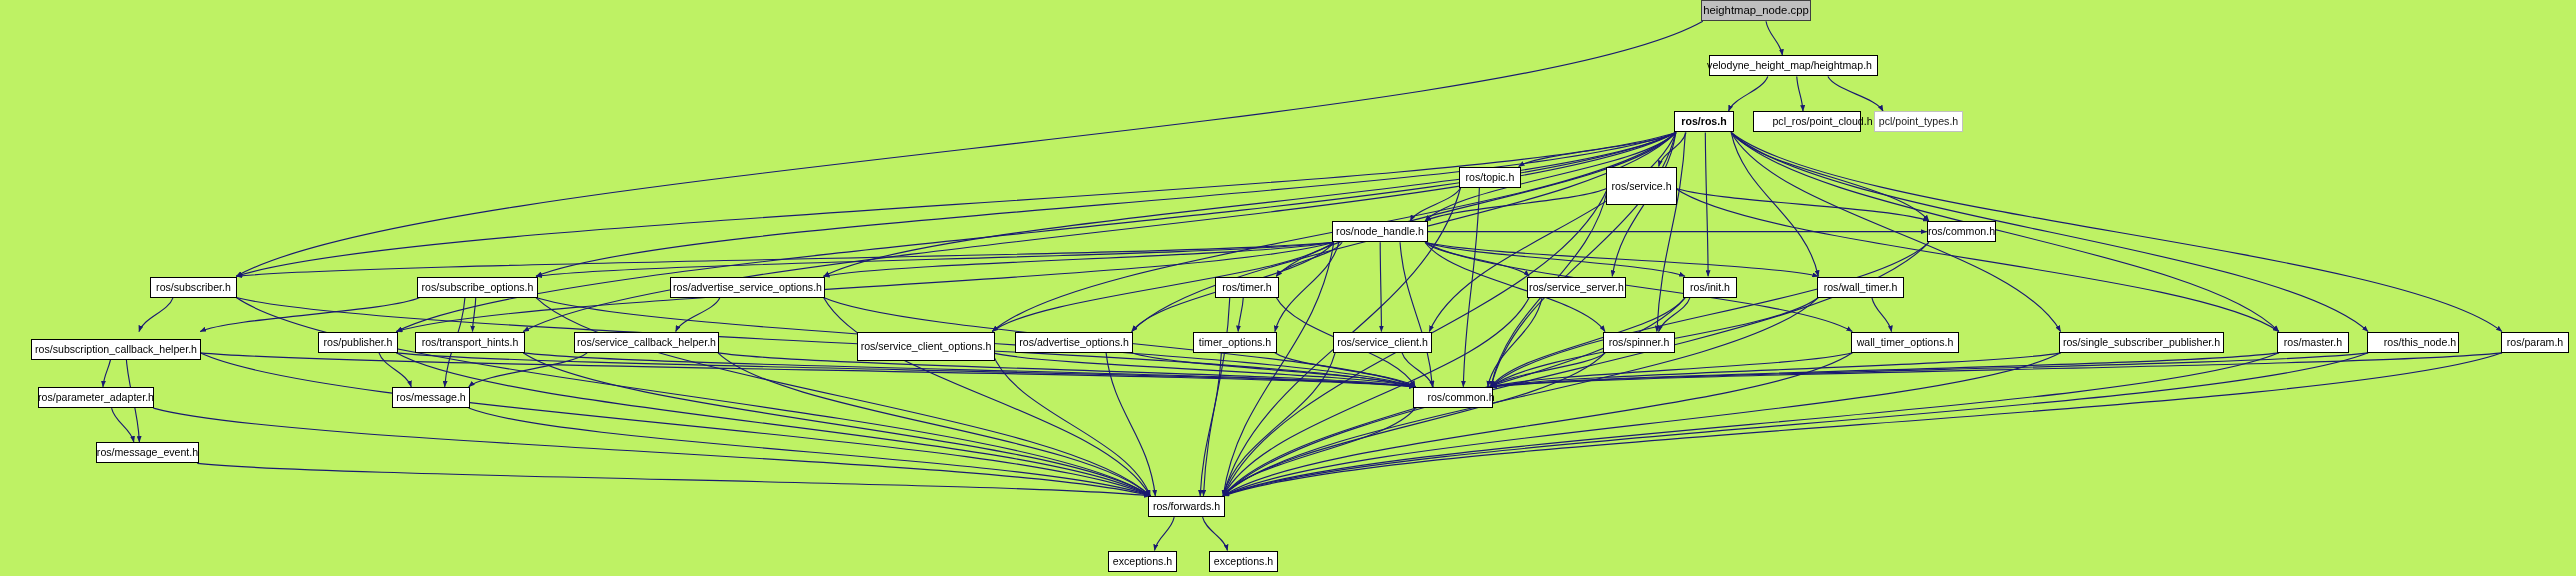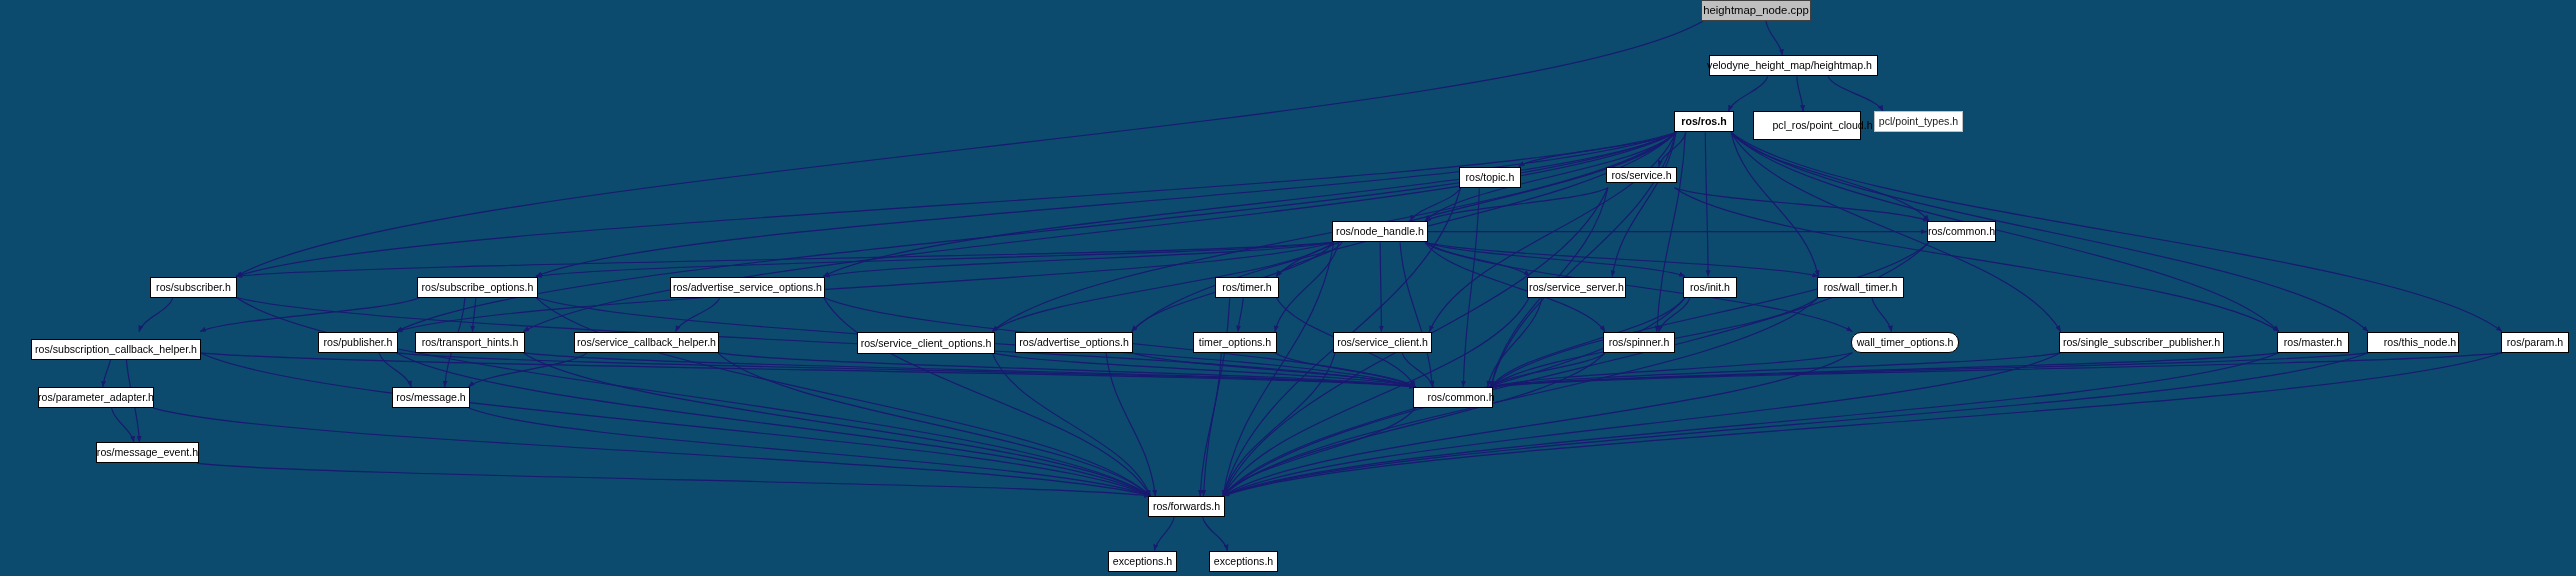--- a/index.html
+++ b/index.html
@@ -1,20 +1,20 @@
 <!DOCTYPE html>
 <html style="font-size:11.3px"><head>
 <meta charset="utf-8">
 <style>
   html,body{margin:0;padding:0;background:#ffffff;}
   #graph-root{
     position:relative;
     width:2576px;
     height:576px;
-    background:#0c4a6e;
+    background:#bef264;
     font-family:"Liberation Sans", sans-serif;
     overflow:hidden;
   }
   #edge-layer{
     position:absolute;
     left:0;top:0;
     width:2576px;height:576px;
     pointer-events:none;
   }
   .node{
@@ -178,30 +178,30 @@
   <div id="nodes">
       <div class="node root" style="left: 1701px; top: 0px; width: 110px; height: 21px;">
         <span class="label">heightmap_node.cpp</span>
       </div>
       <div class="node" style="left: 1709px; top: 55px; width: 169px; height: 21px; justify-content: flex-end;">
         <span class="label">velodyne_height_map/heightmap.h</span>
       </div>
       <div class="node" style="left: 1674px; top: 111px; width: 60px; height: 21px; font-weight: bold;">
         <span class="label">ros/ros.h</span>
       </div>
-      <div class="node" style="left: 1753px; top: 111px; width: 108px; height: 29px; padding-left: 36px;">
+      <div class="node" style="left: 1753px; top: 111px; width: 108px; height: 21px; padding-left: 36px;">
         <span class="label">pcl_ros/point_cloud.h</span>
       </div>
       <div class="node external" style="left: 1874px; top: 111px; width: 89px; height: 21px;">
         <span class="label">pcl/point_types.h</span>
       </div>
       <div class="node" style="left: 1459px; top: 167px; width: 62px; height: 21px;">
         <span class="label">ros/topic.h</span>
       </div>
-      <div class="node" style="left: 1606px; top: 167px; width: 71px; height: 16px;">
+      <div class="node" style="left: 1606px; top: 167px; width: 71px; height: 38px;">
         <span class="label">ros/service.h</span>
       </div>
       <div class="node" style="left: 1332px; top: 221px; width: 96px; height: 21px;">
         <span class="label">ros/node_handle.h</span>
       </div>
       <div class="node" style="left: 1927px; top: 221px; width: 69px; height: 21px;">
         <span class="label">ros/common.h</span>
       </div>
       <div class="node" style="left: 150px; top: 277px; width: 87px; height: 21px;">
         <span class="label">ros/subscriber.h</span>
@@ -229,36 +229,36 @@
       </div>
       <div class="node" style="left: 318px; top: 332px; width: 80px; height: 21px;">
         <span class="label">ros/publisher.h</span>
       </div>
       <div class="node" style="left: 415px; top: 332px; width: 110px; height: 21px;">
         <span class="label">ros/transport_hints.h</span>
       </div>
       <div class="node" style="left: 574px; top: 332px; width: 145px; height: 21px;">
         <span class="label">ros/service_callback_helper.h</span>
       </div>
-      <div class="node" style="left: 857px; top: 332px; width: 138px; height: 22px;">
+      <div class="node" style="left: 857px; top: 332px; width: 138px; height: 29px;">
         <span class="label">ros/service_client_options.h</span>
       </div>
       <div class="node" style="left: 1015px; top: 332px; width: 118px; height: 21px;">
         <span class="label">ros/advertise_options.h</span>
       </div>
       <div class="node" style="left: 1193px; top: 332px; width: 84px; height: 21px;">
         <span class="label">timer_options.h</span>
       </div>
       <div class="node" style="left: 1333px; top: 332px; width: 99px; height: 21px;">
         <span class="label">ros/service_client.h</span>
       </div>
       <div class="node" style="left: 1603px; top: 332px; width: 72px; height: 21px;">
         <span class="label">ros/spinner.h</span>
       </div>
-      <div class="node" style="left: 1851px; top: 332px; width: 108px; height: 21px; border-radius: 10px;">
+      <div class="node" style="left: 1851px; top: 332px; width: 108px; height: 21px;">
         <span class="label">wall_timer_options.h</span>
       </div>
       <div class="node" style="left: 2059px; top: 332px; width: 165px; height: 21px;">
         <span class="label">ros/single_subscriber_publisher.h</span>
       </div>
       <div class="node" style="left: 2277px; top: 332px; width: 72px; height: 21px;">
         <span class="label">ros/master.h</span>
       </div>
       <div class="node" style="left: 2367px; top: 332px; width: 92px; height: 21px; padding-left: 19px;">
         <span class="label">ros/this_node.h</span>

